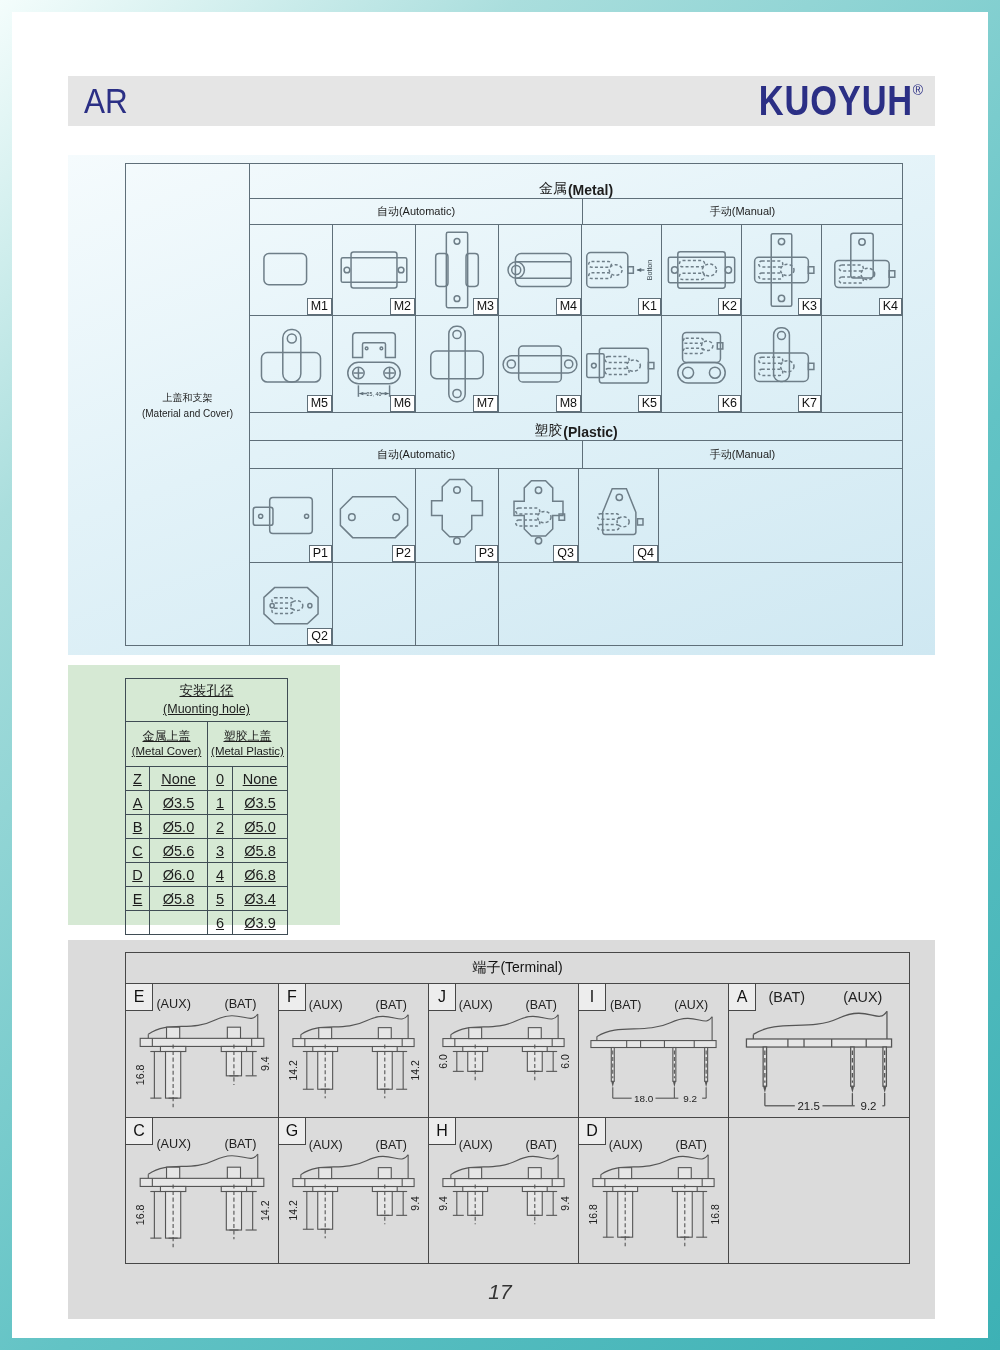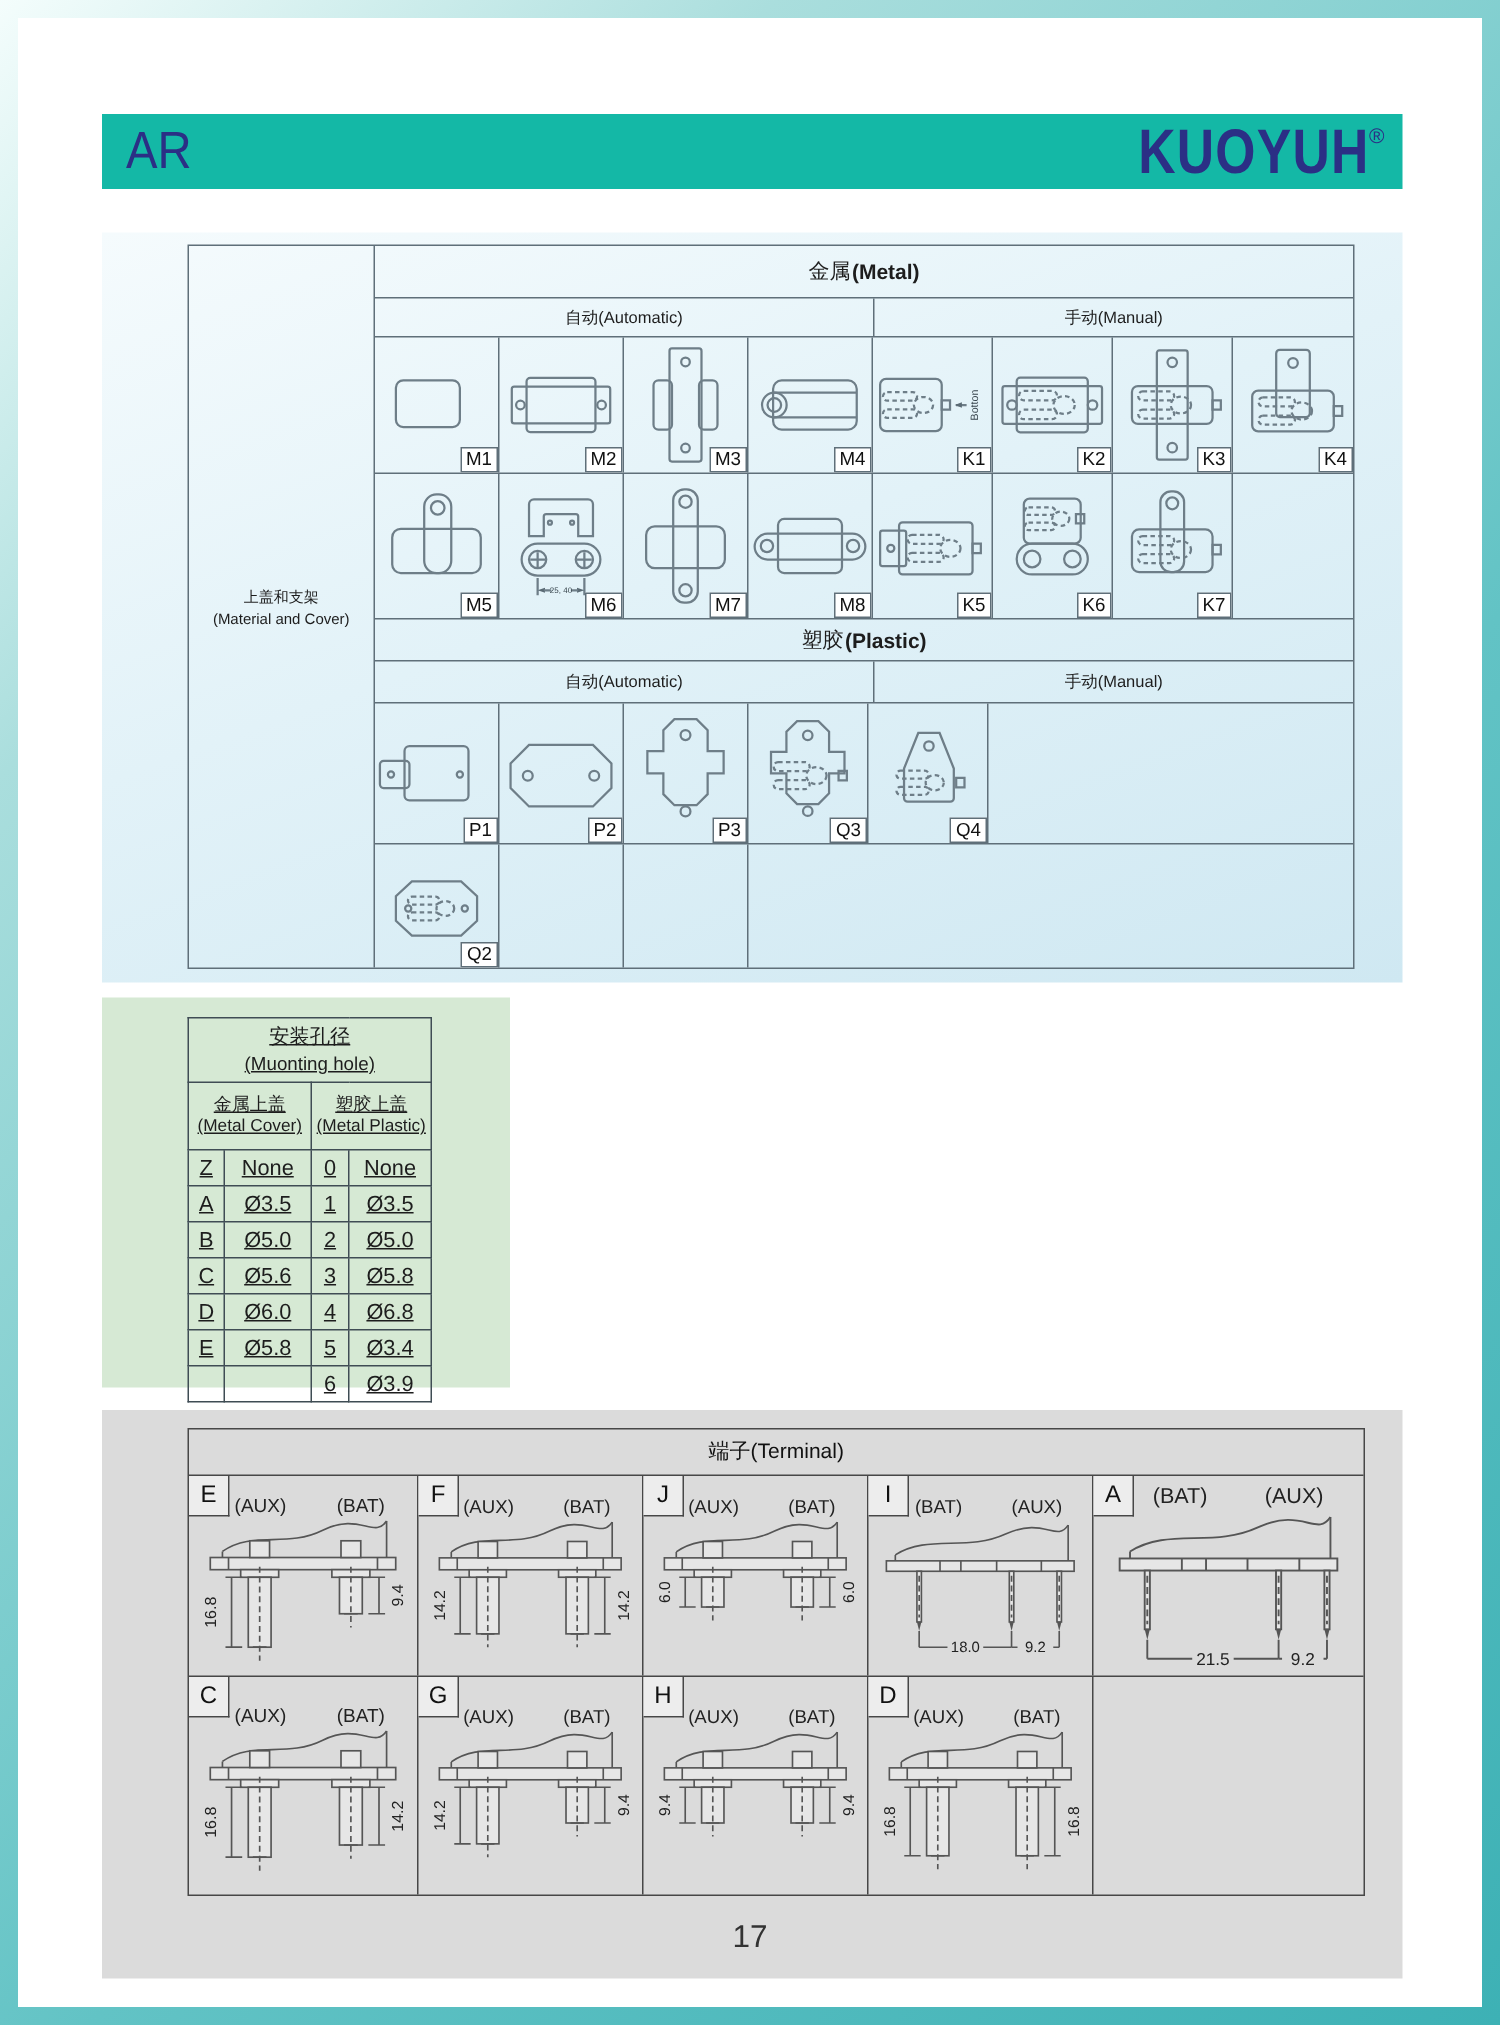--- a/index.html
+++ b/index.html
@@ -10,36 +10,36 @@
   }
   html,body{margin:0;padding:0;}
   body{
     width:1000px;height:1350px;position:relative;
     font-family:"Liberation Sans", sans-serif;
     background:linear-gradient(135deg,#f4fdfc 0%,#aadedd 22%,#62c3c5 60%,#3db1b5 100%);
   }
   .page{position:absolute;inset:12px;background:#ffffff;}
 
   
-  .banner{position:absolute;left:56px;top:64px;width:867px;height:50px;background:#14b8a6;}
+  .banner{position:absolute;left:56px;top:64px;width:867px;height:50px;background:#e5e5e5;}
   .model{position:absolute;left:16px;top:5px;font-size:35px;color:var(--navy);
          display:inline-block;transform:scaleX(.9);transform-origin:left;}
   .brandwrap{position:absolute;right:12px;top:1px;color:var(--navy);white-space:nowrap;}
   .brand{font-size:42px;font-weight:bold;display:inline-block;transform:scaleX(.82);
          transform-origin:right;letter-spacing:1px;}
   .reg{font-size:14px;vertical-align:20px;}
 
   
   .cover-panel{position:absolute;left:56px;top:143px;width:867px;height:500px;
     background:linear-gradient(160deg,#f5fbfd 0%,#e2f2f8 45%,#cfe8f2 100%);}
   .cover-table{position:absolute;left:57px;top:8px;display:flex;border:1px solid var(--ln);color:var(--ink);}
   .left-label{width:123px;border-right:1px solid var(--ln);display:flex;flex-direction:column;
       align-items:center;justify-content:center;gap:3px;font-size:10px;text-align:center;}
   .cright{width:652px;display:flex;flex-direction:column;}
-  .hdr{display:flex;align-items:center;justify-content:center;gap:1px;
+  .hdr{display:flex;align-items:flex-end;justify-content:center;gap:1px;
        border-bottom:1px solid var(--ln);font-size:14px;}
   .h34{height:34px;} .h27{height:27px;} 
   .subrow{display:flex;border-bottom:1px solid var(--ln);}
   .sr25{height:25px;} .sr27{height:27px;}
   .sub{display:flex;align-items:center;justify-content:center;font-size:11px;}
   .sub.a{width:332px;border-right:1px solid var(--ln);}
   .sub.m{flex:1;}
   .parts-row{display:flex;border-bottom:1px solid var(--ln);}
   .parts-row:last-child{border-bottom:none;}
   .pcell{position:relative;border-right:1px solid var(--ln);box-sizing:border-box;}
@@ -83,21 +83,21 @@
   .term line,.term path{stroke:#555;fill:none;stroke-width:1.1;}
   .term rect{stroke:#555;fill:none;stroke-width:1.1;}
   .term rect.f{fill:#e6e6e6;}
   .term .d{stroke-dasharray:4 2.5;}
   .term .tip{fill:#555;stroke:none;}
   .term text{stroke:none;fill:#222;font-family:inherit;}
   .term text.tl{font-size:12.5px;}
   .term text.td{font-size:10.5px;}
   .term text.td2{font-size:10px;}
 
-  .pageno{position:absolute;left:0;right:0;top:1268px;text-align:center;font-size:21px;color:#333;}
+  .pageno{position:absolute;left:0;right:0;top:1268px;text-align:center;font-size:21px;color:#333;font-style:italic;}
 </style>
 </head>
 <body>
 
 <div class="page">
 
   <div class="banner">
     <span class="model">AR</span>
     <span class="brandwrap"><span class="brand">KUOYUH</span><span class="reg">®</span></span>
   </div>

